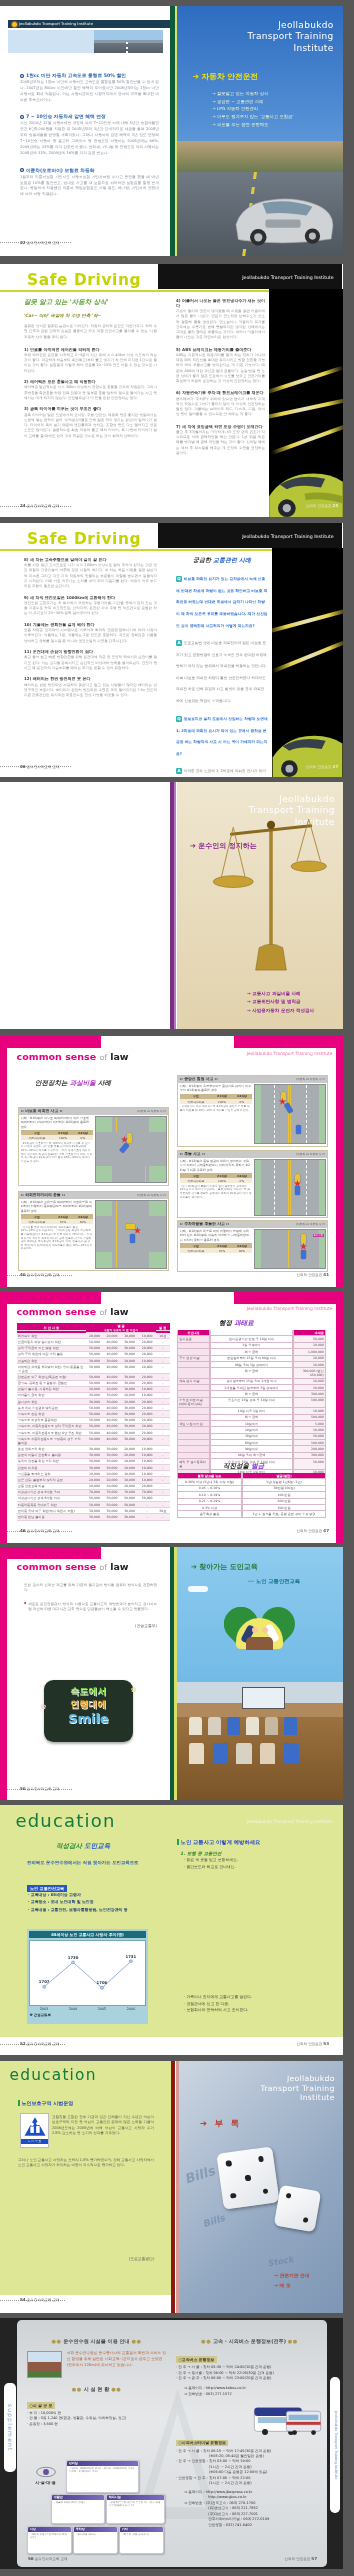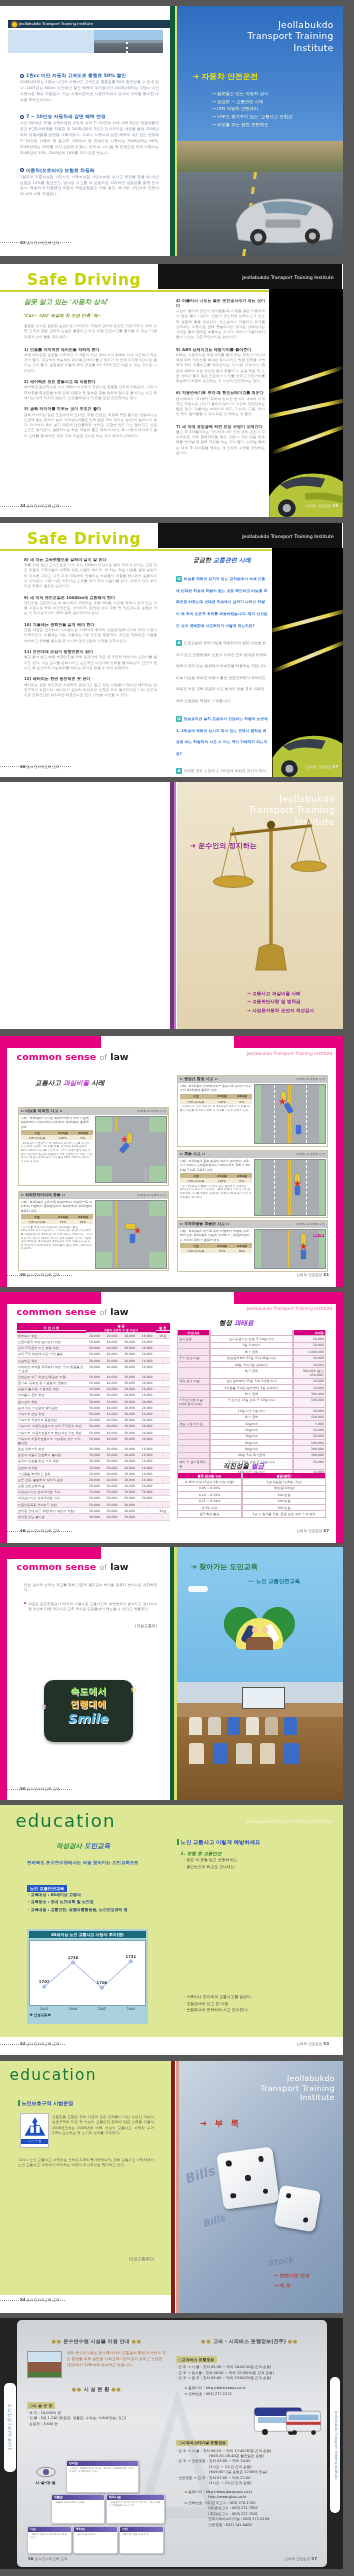--- a/index.html
+++ b/index.html
@@ -298,21 +298,21 @@
   </div>
 </div>
 
 <div class="spread" style="top:1036px;height:251px">
   <div class="abs law-blk" style="left:0;top:0;width:101px;height:12px"></div>
   <div class="abs law-blk" style="right:0;top:0;width:109px;height:12px"></div>
   <div class="abs law-blk" style="left:0;top:0;width:7px;height:251px"></div>
   <div class="abs law-blk" style="right:0;top:0;width:7px;height:251px"></div>
   <div class="abs law-h1" style="left:16.6px;top:15.4px"><span>common sense</span> <span class="of">of</span> <span class="law">law</span></div>
   <div class="abs law-inst" style="right:10.6px;top:15.4px">Jeollabukdo Transport Training Institute</div>
-  <div class="abs hand" style="left:35px;top:43px;font-size:6.5px"><span style="color:#333">교통사고</span> <span style="color:#b43cc8">과실비율</span> <span style="color:#333">사례</span></div>
+  <div class="abs hand" style="left:35px;top:43px;font-size:6.5px"><span style="color:#333">안전장치는</span> <span style="color:#b43cc8">과실비율</span> <span style="color:#333">사례</span></div>
 
   <div class="case" style="left:18px;top:71px;width:149px;height:77px">
     <div class="case-h">
         <span>:: 비보호 좌회전 사고 ::</span>
         <i>(자동차 vs 자동차 사고)</i>
       </div>
     <div class="case-body" style="height:67px">
       <div class="case-txt">
         <div class="case-case">사례 : #1차량은 비보호 좌회전지에서 직진 신호에 좌회전하다 반대편에서 직진하는 #2차량과 충돌한 경우</div>
         <table class="mini-t">
@@ -905,21 +905,21 @@
     <div class="it-b" style="color:#777">또한 검사의 신뢰성 제고를 위해 기존의 필기검사 방식을 컴퓨터 방식으로 전환하였다.</div>
     <div style="display:flex;margin-top:7px">
       <span style="color:#c33;font-size:3.5px">▪</span>
       <span class="it-b" style="margin-left:1.8px;color:#777">새로운 운전정밀검사 방식의 시행으로 교통사고의 예방효과가 높아지고 검사시스템 개선에 따른 대기시간 감축 등으로 민원불편이 해소될 수 있다고 덧붙였다.</span>
     </div>
     <div style="text-align:right;font-size:3.8px;color:#555;margin-top:10.6px">(건설교통부)</div>
   </div>
   <div class="abs" style="left:44px;top:133px;width:89px;height:62px;background:#233226;border-radius:9.5px;text-align:center;box-shadow:0 1.2px 2.4px rgba(0,0,0,.3)">
     <div style="font-size:9px;font-weight:bold;color:#7ddf3e;margin-top:4.7px;text-shadow:0.6px 0.6px 0 #fff">속도에서</div>
     <div style="font-size:9px;font-weight:bold;color:#f5a623;text-shadow:0.6px 0.6px 0 #fff">연령대에</div>
-    <div style="font-size:13px;font-weight:bold;color:#58b7e8;font-style:italic;text-shadow:0.6px 0.6px 0 #fff">Smile</div>
+    <div style="font-size:13px;font-weight:bold;color:#58b7e8;text-shadow:0.6px 0.6px 0 #fff">Smile</div>
     <span class="abs" style="left:-3.5px;top:22.5px;color:#f8c8dc;font-size:7px">✿</span>
     <span class="abs" style="right:-3.5px;top:6px;color:#f8e08e;font-size:7px">✿</span>
   </div>
   <div class="abs dotline" style="left:7px;top:242px;width:65px"></div>
   <div class="foot" style="left:20px;top:239px"><b>50</b> <span>운수종사자교육 교재</span></div>
 
   <div class="abs spine-g" style="left:170px;top:0;width:4.1px;height:253px"></div>
   <div class="abs spine-y" style="left:174px;top:0;width:3px;height:253px"></div>
   <div class="abs" style="left:177px;top:0;width:166px;height:253px;background:linear-gradient(#8ecbee,#5aace0)">
     <div class="abs" style="left:14px;top:15.4px;font-weight:bold;font-size:7px;color:#1f7a33">

